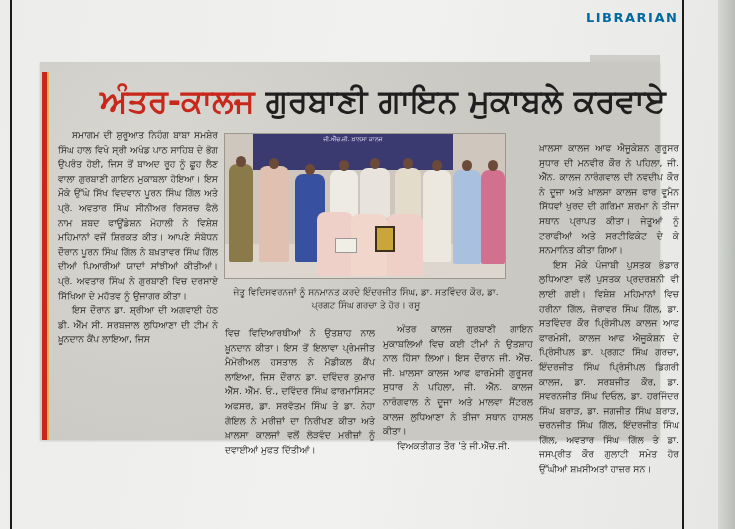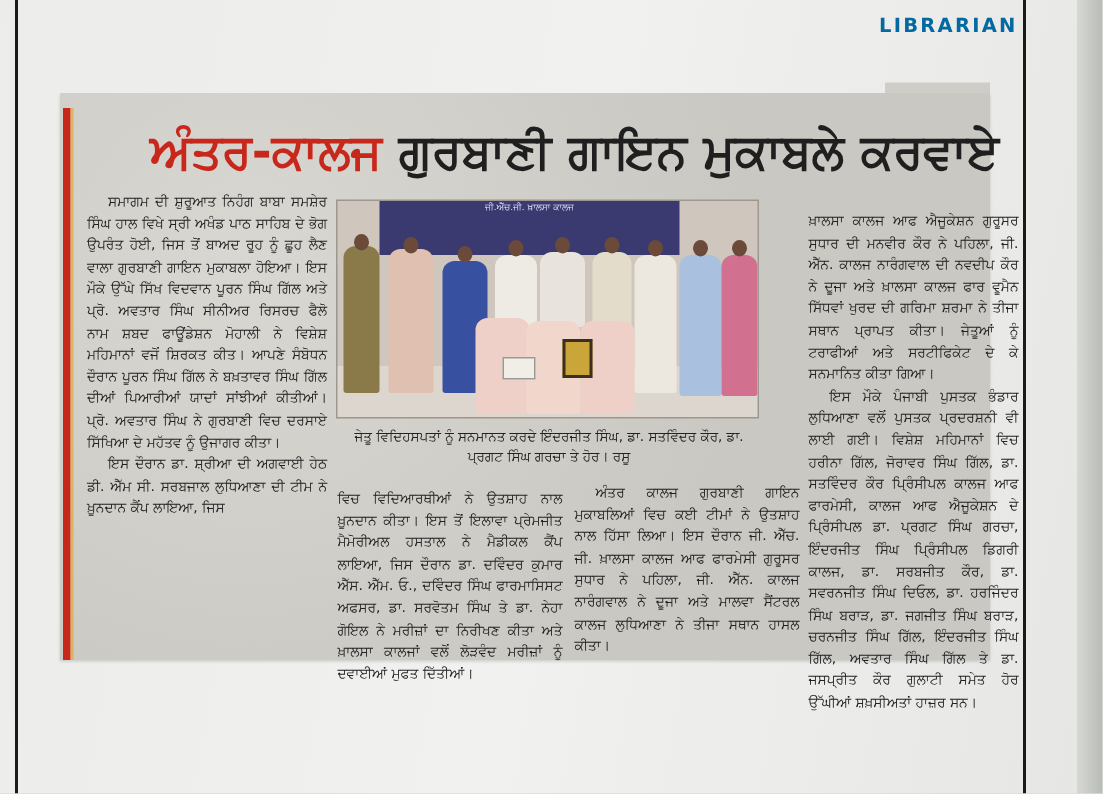--- a/index.html
+++ b/index.html
@@ -76,26 +76,27 @@
   <div class="head" style="left:237px;top:26px;"></div>
   <div class="person" style="left:256px;top:36px;width:24px;height:94px;background:#d27090;"></div>
   <div class="head" style="left:263px;top:26px;"></div>
   <div class="person" style="left:92px;top:78px;width:36px;height:64px;background:#efd0c8;"></div>
   <div class="person" style="left:126px;top:80px;width:36px;height:62px;background:#f1d6cc;"></div>
   <div class="person" style="left:162px;top:80px;width:36px;height:62px;background:#efd0c8;"></div>
   <div class="cert"></div>
   <div class="plaque"></div>
 </div>
 
-<div class="caption">ਜੇਤੂ ਵਿਦਿਹਸਪਤਾਂ ਨੂੰ ਸਨਮਾਨਤ ਕਰਦੇ ਇੰਦਰਜੀਤ ਸਿੰਘ, ਡਾ. ਸਤਵਿੰਦਰ ਕੌਰ, ਡਾ. ਪ੍ਰਗਟ ਸਿੰਘ ਗਰਚਾ ਤੇ ਹੋਰ। ਰਸੂ</div>
+<div class="caption">ਜੇਤੂ ਵਿਦਿਸਵਰਨਜਾਂ ਨੂੰ ਸਨਮਾਨਤ ਕਰਦੇ ਇੰਦਰਜੀਤ ਸਿੰਘ, ਡਾ. ਸਤਵਿੰਦਰ ਕੌਰ, ਡਾ. ਪ੍ਰਗਟ ਸਿੰਘ ਗਰਚਾ ਤੇ ਹੋਰ। ਰਸੂ</div>
 
 <div class="col col2">
   <p style="text-indent:0">ਵਿਚ ਵਿਦਿਆਰਥੀਆਂ ਨੇ ਉਤਸ਼ਾਹ ਨਾਲ ਖ਼ੂਨਦਾਨ ਕੀਤਾ। ਇਸ ਤੋਂ ਇਲਾਵਾ ਪ੍ਰੇਮਜੀਤ ਮੈਮੋਰੀਅਲ ਹਸਤਾਲ ਨੇ ਮੈਡੀਕਲ ਕੈਂਪ ਲਾਇਆ, ਜਿਸ ਦੌਰਾਨ ਡਾ. ਦਵਿੰਦਰ ਕੁਮਾਰ ਐੱਸ. ਐੱਮ. ਓ., ਦਵਿੰਦਰ ਸਿੰਘ ਫਾਰਮਾਸਿਸਟ ਅਫਸਰ, ਡਾ. ਸਰਵੋਤਮ ਸਿੰਘ ਤੇ ਡਾ. ਨੇਹਾ ਗੋਇਲ ਨੇ ਮਰੀਜ਼ਾਂ ਦਾ ਨਿਰੀਖਣ ਕੀਤਾ ਅਤੇ ਖ਼ਾਲਸਾ ਕਾਲਜਾਂ ਵਲੋਂ ਲੋੜਵੰਦ ਮਰੀਜ਼ਾਂ ਨੂੰ ਦਵਾਈਆਂ ਮੁਫਤ ਦਿੱਤੀਆਂ।</p>
 </div>
 
 <div class="col col3">
   <p>ਅੰਤਰ ਕਾਲਜ ਗੁਰਬਾਣੀ ਗਾਇਨ ਮੁਕਾਬਲਿਆਂ ਵਿਚ ਕਈ ਟੀਮਾਂ ਨੇ ਉਤਸ਼ਾਹ ਨਾਲ ਹਿੱਸਾ ਲਿਆ। ਇਸ ਦੌਰਾਨ ਜੀ. ਐੱਚ. ਜੀ. ਖ਼ਾਲਸਾ ਕਾਲਜ ਆਫ ਫਾਰਮੇਸੀ ਗੁਰੂਸਰ ਸੁਧਾਰ ਨੇ ਪਹਿਲਾ, ਜੀ. ਐੱਨ. ਕਾਲਜ ਨਾਰੰਗਵਾਲ ਨੇ ਦੂਜਾ ਅਤੇ ਮਾਲਵਾ ਸੈਂਟਰਲ ਕਾਲਜ ਲੁਧਿਆਣਾ ਨੇ ਤੀਜਾ ਸਥਾਨ ਹਾਸਲ ਕੀਤਾ।</p>
+  <p>ਵਿਅਕਤੀਗਤ ਤੌਰ 'ਤੇ ਜੀ.ਐੱਚ.ਜੀ.</p>
 </div>
 
 <div class="col col4">
   <p style="text-indent:0">ਖ਼ਾਲਸਾ ਕਾਲਜ ਆਫ ਐਜੂਕੇਸ਼ਨ ਗੁਰੂਸਰ ਸੁਧਾਰ ਦੀ ਮਨਵੀਰ ਕੌਰ ਨੇ ਪਹਿਲਾ, ਜੀ. ਐੱਨ. ਕਾਲਜ ਨਾਰੰਗਵਾਲ ਦੀ ਨਵਦੀਪ ਕੌਰ ਨੇ ਦੂਜਾ ਅਤੇ ਖ਼ਾਲਸਾ ਕਾਲਜ ਫਾਰ ਵੂਮੈਨ ਸਿੱਧਵਾਂ ਖੁਰਦ ਦੀ ਗਰਿਮਾ ਸ਼ਰਮਾ ਨੇ ਤੀਜਾ ਸਥਾਨ ਪ੍ਰਾਪਤ ਕੀਤਾ। ਜੇਤੂਆਂ ਨੂੰ ਟਰਾਫੀਆਂ ਅਤੇ ਸਰਟੀਫਿਕੇਟ ਦੇ ਕੇ ਸਨਮਾਨਿਤ ਕੀਤਾ ਗਿਆ।</p>
   <p>ਇਸ ਮੌਕੇ ਪੰਜਾਬੀ ਪੁਸਤਕ ਭੰਡਾਰ ਲੁਧਿਆਣਾ ਵਲੋਂ ਪੁਸਤਕ ਪ੍ਰਦਰਸ਼ਨੀ ਵੀ ਲਾਈ ਗਈ। ਵਿਸ਼ੇਸ਼ ਮਹਿਮਾਨਾਂ ਵਿਚ ਹਰੀਨਾ ਗਿੱਲ, ਜੋਰਾਵਰ ਸਿੰਘ ਗਿੱਲ, ਡਾ. ਸਤਵਿੰਦਰ ਕੌਰ ਪ੍ਰਿੰਸੀਪਲ ਕਾਲਜ ਆਫ ਫਾਰਮੇਸੀ, ਕਾਲਜ ਆਫ ਐਜੂਕੇਸ਼ਨ ਦੇ ਪ੍ਰਿੰਸੀਪਲ ਡਾ. ਪ੍ਰਗਟ ਸਿੰਘ ਗਰਚਾ, ਇੰਦਰਜੀਤ ਸਿੰਘ ਪ੍ਰਿੰਸੀਪਲ ਡਿਗਰੀ ਕਾਲਜ, ਡਾ. ਸਰਬਜੀਤ ਕੌਰ, ਡਾ. ਸਵਰਨਜੀਤ ਸਿੰਘ ਦਿਓਲ, ਡਾ. ਹਰਜਿੰਦਰ ਸਿੰਘ ਬਰਾੜ, ਡਾ. ਜਗਜੀਤ ਸਿੰਘ ਬਰਾੜ, ਚਰਨਜੀਤ ਸਿੰਘ ਗਿੱਲ, ਇੰਦਰਜੀਤ ਸਿੰਘ ਗਿੱਲ, ਅਵਤਾਰ ਸਿੰਘ ਗਿੱਲ ਤੇ ਡਾ. ਜਸਪ੍ਰੀਤ ਕੌਰ ਗੁਲਾਟੀ ਸਮੇਤ ਹੋਰ ਉੱਘੀਆਂ ਸ਼ਖ਼ਸੀਅਤਾਂ ਹਾਜ਼ਰ ਸਨ।</p>
 </div>
 
 </body></html>

